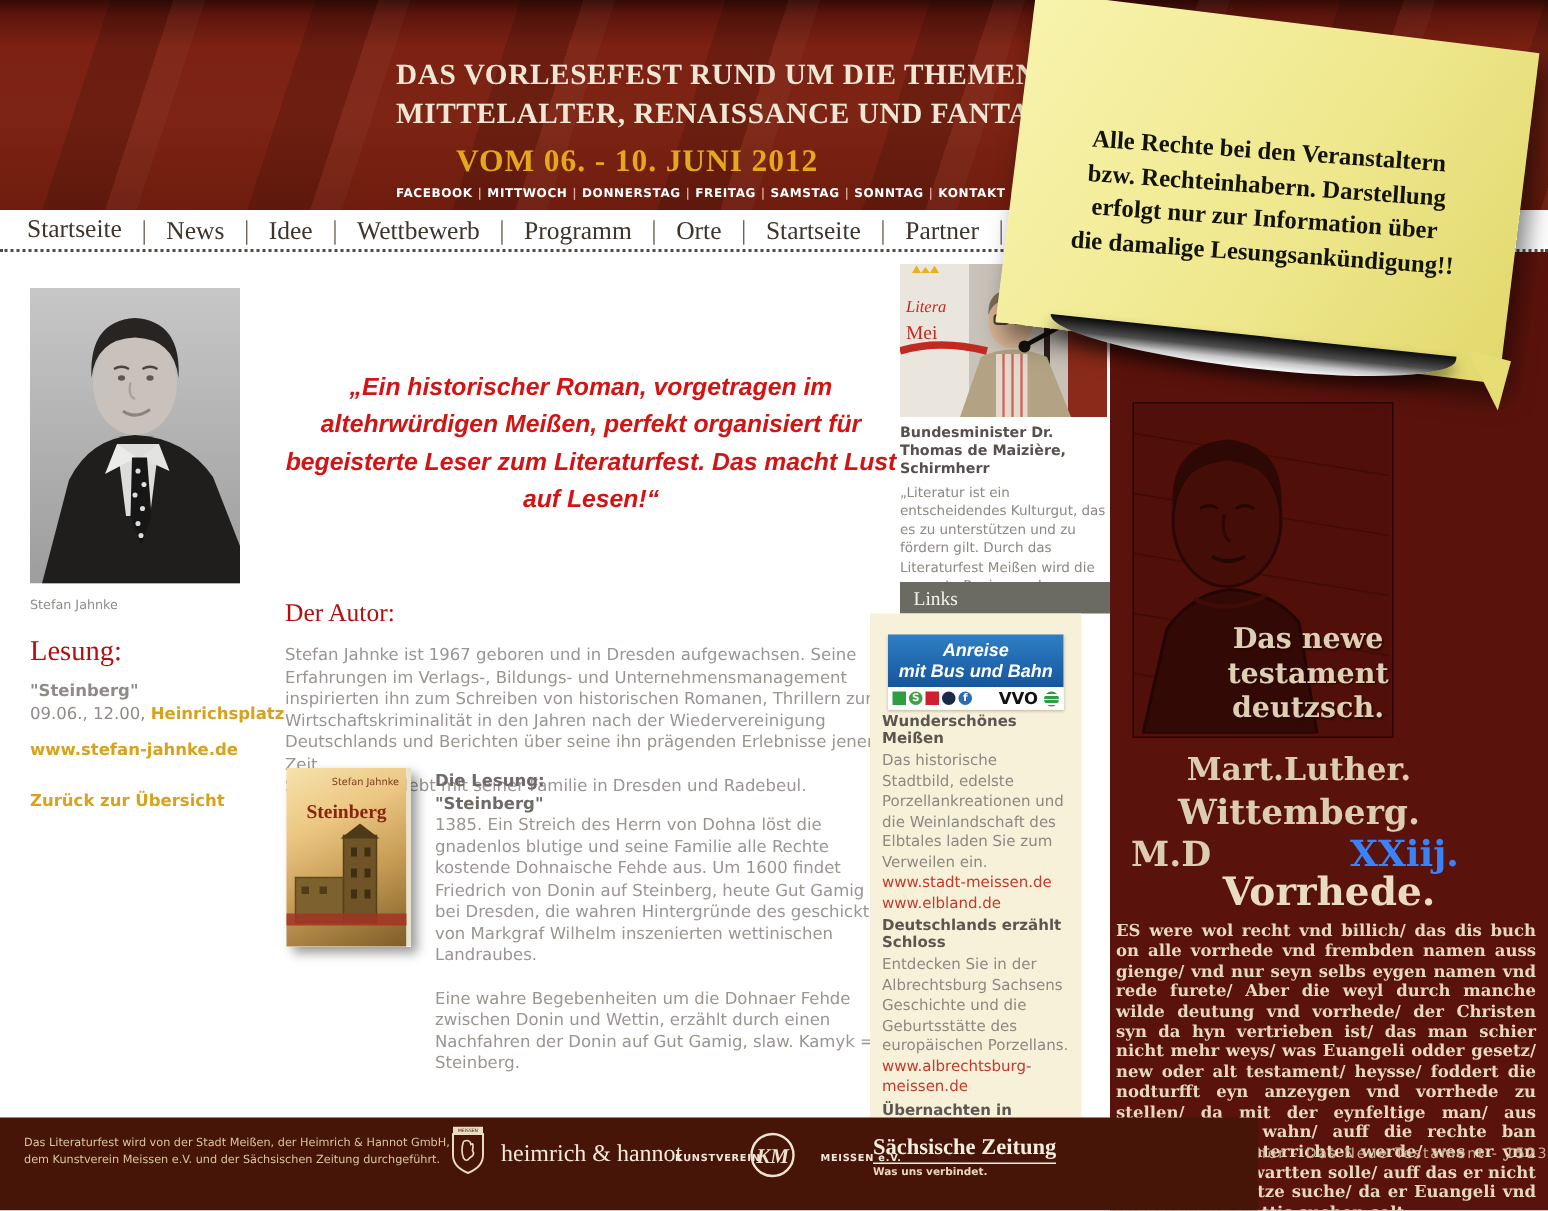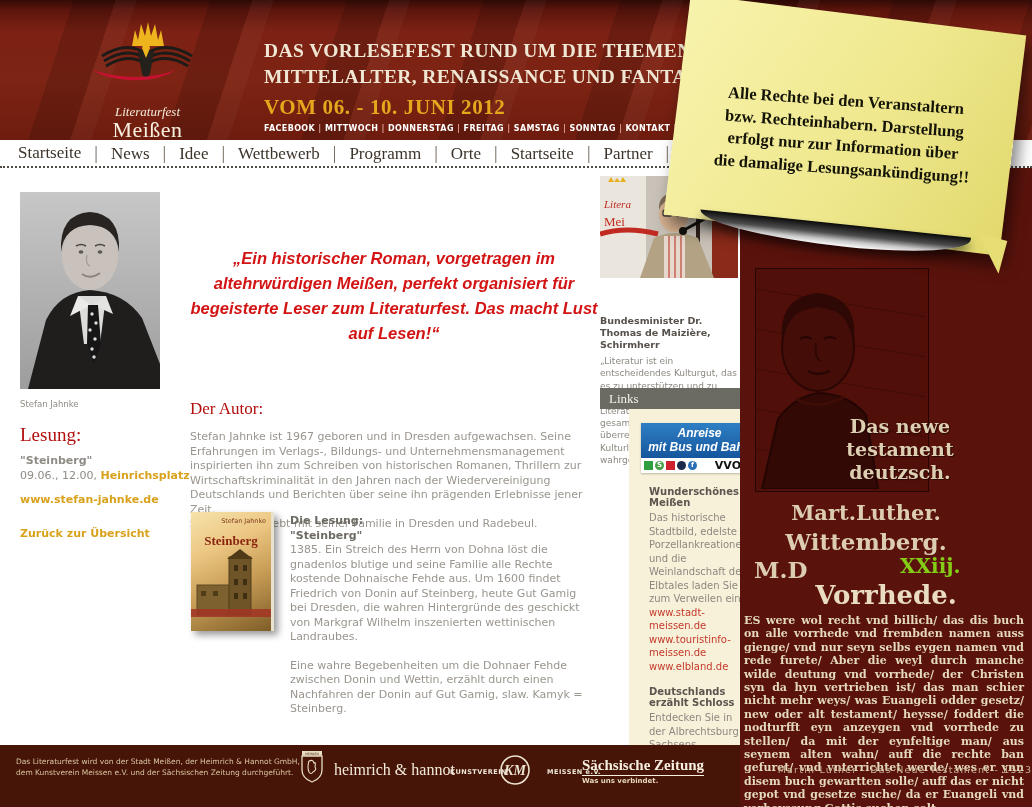--- a/index.html
+++ b/index.html
@@ -9,21 +9,21 @@
   
   .header{position:absolute;left:0;top:0;width:1032px;height:140px;
     background:linear-gradient(180deg,#330b06 0%,#5c150c 7%,#7c2113 22%,#7e2414 55%,#6e1c0e 100%);}
   .header::before{content:"";position:absolute;inset:0;
     background:repeating-linear-gradient(108deg,rgba(0,0,0,0) 0 70px,rgba(0,0,0,.14) 70px 110px,rgba(255,255,255,.03) 110px 130px);}
   .logo{position:absolute;left:40px;top:18px;width:215px;text-align:center;}
   .logo-line1{font:italic 13px "Liberation Serif",serif;color:#f2ecd9;margin-top:2px;}
   .logo-line2{font:22px "Liberation Serif",serif;color:#f6f0de;letter-spacing:.5px;line-height:20px;}
   .title{position:absolute;left:264px;top:38px;}
   .title-l{font:bold 19.5px "Liberation Serif",serif;color:#efe7d3;letter-spacing:.4px;line-height:26px;}
-  .title-date{font:bold 21px "Liberation Serif",serif;color:#e5a81d;letter-spacing:.6px;margin-top:5px;}
+  .title-date{font:bold 21px "Liberation Serif",serif;color:#e5a81d;letter-spacing:.6px;margin-top:5px;margin-left:40px;}
   .topmenu{position:absolute;left:264px;top:124px;font:bold 8px "DejaVu Sans",sans-serif;color:#ffffff;letter-spacing:.4px;white-space:nowrap;}
   .topmenu span::after{content:"  |  ";color:#e2a49a;}
   .topmenu span:last-child::after{content:"";}
 
   
   .nav{position:absolute;left:0;top:140px;width:1032px;height:28px;background:#fff;
     display:flex;align-items:center;padding-left:18px;box-sizing:border-box;
     font:17px "Liberation Serif",serif;color:#3d342b;border-bottom:2px dotted #4f4a44;}
   .nav span+span::before{content:"|";color:#6a6156;margin:0 13px;font-size:18px;}
 
@@ -46,56 +46,56 @@
   .book-author{font:6.5px "DejaVu Sans",sans-serif;color:#7c3a1a;text-align:right;padding:5px 5px 0 0;}
   .book-title{font:bold 13px "Liberation Serif",serif;color:#8a2410;text-align:center;margin-top:8px;position:relative;z-index:2;}
   .book-band{position:absolute;left:0;bottom:14px;width:100%;height:8px;background:#a23424;opacity:.85;}
   .reading{left:290px;top:514px;width:304px;font:11px "DejaVu Sans",sans-serif;color:#9a958e;line-height:14.5px;}
   .reading b{color:#6e6a64;}
   .reading .p2{margin-top:14px;}
 
   
   .side-photo{left:600px;top:176px;width:138px;height:102px;}
   .patron{left:600px;top:283px;width:138px;}
-  .patron-name{font:bold 9.5px "DejaVu Sans",sans-serif;color:#56514b;line-height:12px;margin-top:32px;}
+  .patron-name{font:bold 9.5px "DejaVu Sans",sans-serif;color:#56514b;line-height:12px;}
   .patron-quote{font:9px "DejaVu Sans",sans-serif;color:#8d8881;line-height:12.4px;margin-top:4px;}
   .links-bar{left:600px;top:388px;width:141px;height:21px;background:#6b6a63;color:#f4f1e8;
     font:13px "Liberation Serif",serif;line-height:21px;padding-left:9px;box-sizing:border-box;}
-  .side-panel{left:629px;top:409px;width:141px;height:339px;background:#f8f1da;box-sizing:border-box;padding:2px 12px;}
+  .side-panel{left:580px;top:409px;width:141px;height:339px;background:#f8f1da;box-sizing:border-box;padding:2px 0;}
   .vvo{margin:12px auto 0;width:117px;box-shadow:0 1px 2px rgba(0,0,0,.25);}
   .vvo-blue{background:linear-gradient(180deg,#2f7fc4,#15569e);color:#fff;text-align:center;
     font:italic bold 12px "Liberation Sans",sans-serif;line-height:14px;padding:3px 0 4px;}
   .vvo-strip{background:#fff;height:15px;display:flex;align-items:center;padding:0 3px;gap:2px;}
   .chip{width:9px;height:9px;display:inline-block;font:bold 7px "DejaVu Sans",sans-serif;color:#fff;text-align:center;line-height:9px;}
   .vvo-brand{font:bold 11px "DejaVu Sans",sans-serif;color:#111;margin-left:auto;}
   .vvo-circ{width:10px;height:10px;border-radius:50%;margin-left:2px;
     background:repeating-linear-gradient(180deg,#2f9e41 0 2px,#fff 2px 3px);display:inline-block;}
-  .side-section{margin-top:13px;padding:0 8px;}
+  .side-section{margin-top:3px;padding:0 8px;}
   .side-heading{font:bold 10px "DejaVu Sans",sans-serif;color:#5b564f;}
   .side-body{font:10px "DejaVu Sans",sans-serif;color:#8d8881;line-height:13.5px;margin-top:3px;}
   .side-link{font:10px "DejaVu Sans",sans-serif;color:#c3392b;line-height:13.5px;display:block;cursor:pointer;}
 
   
   .luther-panel{left:740px;top:168px;width:292px;height:639px;background:#5a130c;z-index:2;}
   .luther-box{position:absolute;left:15px;top:100px;width:172px;height:222px;border:1px solid #260603;background:#531009;}
   .blackletter{font-family:"DejaVu Serif",serif;font-weight:bold;}
   .luther-t123{position:absolute;left:62px;top:146px;width:108px;text-align:center;
-    font-size:19px;line-height:23px;color:#ddcfb2;text-shadow:1px 1px 1px #2a0704;margin-left:28px;}
+    font-size:19px;line-height:23px;color:#ddcfb2;text-shadow:1px 1px 1px #2a0704;}
   .luther-mart{position:absolute;left:0;top:332px;width:252px;text-align:center;font-size:21px;color:#dccdb0;}
   .luther-witt{position:absolute;left:0;top:360px;width:252px;text-align:center;font-size:23px;color:#dccdb0;}
   .luther-md{position:absolute;left:14px;top:388px;font-size:23px;color:#dccdb0;}
-  .luther-xx{position:absolute;left:160px;top:386px;font-size:20px;color:#84cc16;}
+  .luther-xx{position:absolute;left:160px;top:386px;font-size:24px;color:#3b82f6;}
   .luther-vorr{position:absolute;left:0;top:412px;width:292px;text-align:center;font-size:26px;color:#e9dcc1;}
   .luther-para{position:absolute;left:4px;top:446px;width:280px;font-size:11px;line-height:13.4px;
     color:#e4d8bd;text-align:justify;}
   .luther-caption{position:absolute;left:0;top:596px;width:292px;text-align:center;
     font:9.5px "DejaVu Sans",sans-serif;letter-spacing:1.2px;color:#c7b190;padding-left:19px;}
 
   
-  .footer{left:0;top:745px;width:740px;height:62px;background:#471408;z-index:2;}
+  .footer{left:0;top:745px;width:839px;height:62px;background:#471408;z-index:2;}
   .footer-credit{position:absolute;left:16px;top:11px;width:295px;font:7.5px "DejaVu Sans",sans-serif;color:#d7c5a0;line-height:11px;}
   .crest{position:absolute;left:300px;top:6px;}
   .logo-hh{position:absolute;left:334px;top:16px;font:16px "Liberation Serif",serif;color:#f2ead9;}
   .logo-kv1{position:absolute;left:450px;top:23px;font:bold 6.5px "DejaVu Sans",sans-serif;color:#efe8d8;letter-spacing:.5px;}
   .km{position:absolute;left:498px;top:8px;}
   .logo-kv2{position:absolute;left:536px;top:23px;font:bold 6.5px "DejaVu Sans",sans-serif;color:#efe8d8;letter-spacing:.5px;padding-left:11px;}
   .logo-sz{position:absolute;left:582px;top:12px;font:bold 15px "Liberation Serif",serif;color:#f6efe0;
     border-bottom:1.5px solid #f6efe0;padding-bottom:1px;}
   .logo-sz-sub{position:absolute;left:582px;top:32px;width:96px;text-align:left;font:bold 7px "DejaVu Sans",sans-serif;color:#e6d9be;}
 
@@ -108,33 +108,20 @@
   .note-curl{position:absolute;bottom:-10px;left:36px;width:272px;height:22px;transform:rotate(-1deg);
     background:linear-gradient(180deg,#0a0a0a 0%,#4d4d4d 45%,#c8c8c8 75%,#fafafa 100%);
     border-radius:0 0 45% 55%/0 0 90% 100%;box-shadow:0 6px 9px rgba(0,0,0,.45);}
   .note-tip{position:absolute;right:-4px;bottom:-16px;width:0;height:0;transform:rotate(8deg);
     border-left:30px solid transparent;border-top:34px solid #e6dd74;}
 </style>
 </head>
 <body>
 
 <div class="header">
-  <div class="logo">
-    <svg width="120" height="80" viewBox="0 0 120 80">
-      <polygon points="44,28 47,12 50,22 53,6 57,18 60,4 63,18 67,6 70,22 73,12 76,28" fill="#eeb41d"></polygon>
-      <path d="M14,38 Q40,22 58,36 Q78,22 104,38" stroke="#1d1b18" stroke-width="3" fill="none"></path>
-      <path d="M16,43 Q40,28 58,41 Q78,28 102,43" stroke="#1d1b18" stroke-width="3" fill="none"></path>
-      <path d="M18,48 Q40,34 58,46 Q78,34 100,48" stroke="#1d1b18" stroke-width="3" fill="none"></path>
-      <polygon points="50,34 58,30 66,34 62,56 58,62 54,56" fill="#24211d"></polygon>
-      <polygon points="54,30 58,16 62,30 58,40" fill="#eeb41d"></polygon>
-      <path d="M4,52 Q50,66 88,52 Q70,64 40,62 Q16,60 4,52" fill="#c41230"></path>
-    </svg>
-    <div class="logo-line1">Literaturfest</div>
-    <div class="logo-line2">Meißen</div>
-  </div>
   <div class="title">
     <div class="title-l">DAS VORLESEFEST RUND UM DIE THEMEN</div>
     <div class="title-l">MITTELALTER, RENAISSANCE UND FANTASY</div>
     <div class="title-date">VOM 06. - 10. JUNI 2012</div>
   </div>
   <div class="topmenu">
     <span>FACEBOOK</span><span>MITTWOCH</span><span>DONNERSTAG</span><span>FREITAG</span><span>SAMSTAG</span><span>SONNTAG</span><span>KONTAKT</span><span>PRESSE</span><span>IMPRESSUM</span>
   </div>
 </div>
 
@@ -265,21 +252,20 @@
       <span class="chip" style="background:#1b2a4a;border-radius:50%;"></span>
       <span class="chip" style="background:#2a6db5;border-radius:50%;">f</span>
       <span class="vvo-brand">VVO</span>
       <span class="vvo-circ"></span>
     </div>
   </div>
   <div class="side-section">
     <div class="side-heading">Wunderschönes Meißen</div>
     <div class="side-body">Das historische Stadtbild, edelste Porzellankreationen und die Weinlandschaft des Elbtales laden Sie zum Verweilen ein.</div>
     <span class="side-link">www.stadt-meissen.de</span>
-    <span class="side-link">www.touristinfo-meissen.de</span>
     <span class="side-link">www.elbland.de</span>
   </div>
   <div class="side-section">
     <div class="side-heading">Deutschlands erzählt Schloss</div>
     <div class="side-body">Entdecken Sie in der Albrechtsburg Sachsens Geschichte und die Geburtsstätte des europäischen Porzellans.</div>
     <span class="side-link">www.albrechtsburg-meissen.de</span>
   </div>
   <div class="side-section">
     <div class="side-heading">Übernachten in Meißen</div>
 

